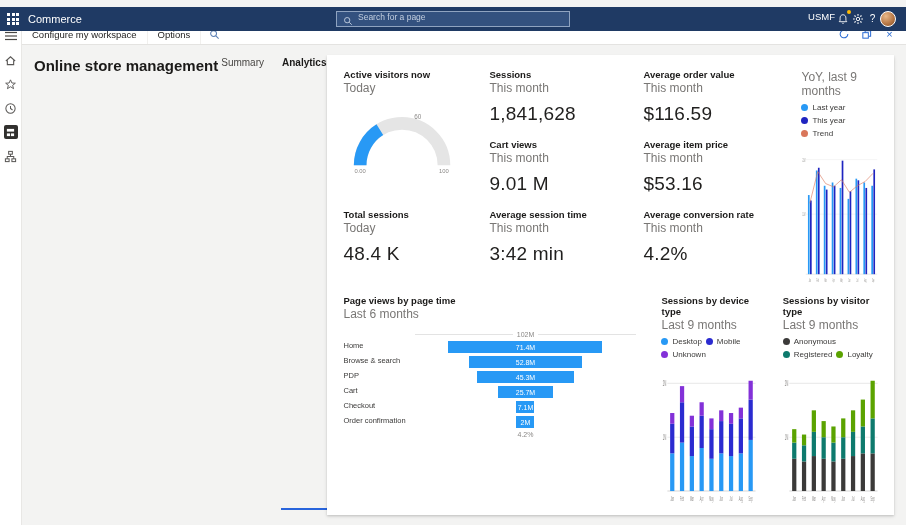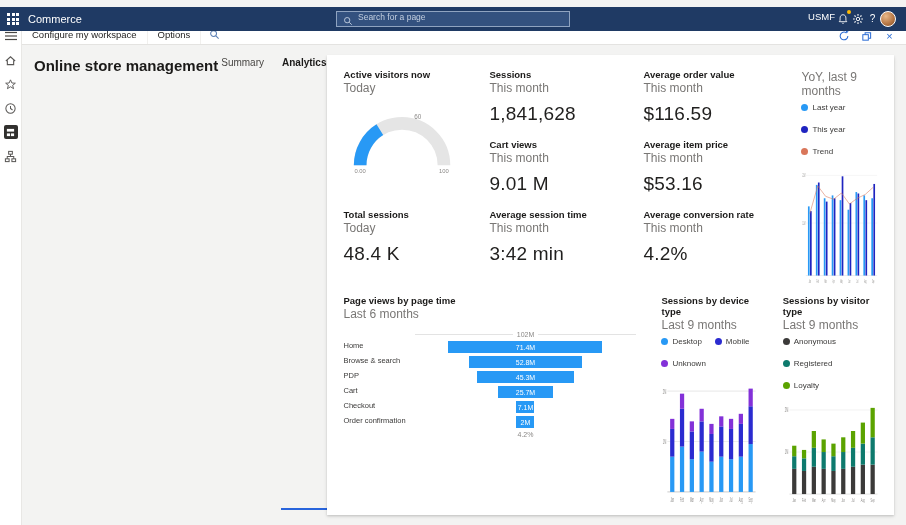--- a/index.html
+++ b/index.html
@@ -19,21 +19,21 @@
   .top-right{margin-left:auto;display:flex;align-items:flex-start;}
   .company{color:#fff;font-size:9.5px}
   .tb-icon{width:15px;height:15px;display:flex;align-items:center;justify-content:center;color:#fff;cursor:pointer;position:relative}
   .tb-icon .badge{position:absolute;top:-1px;right:-1px;width:4px;height:4px;border-radius:50%;background:#ffb900}
   .help-q{color:#fff;font-size:10px}
   .avatar{width:16px;height:16px;border-radius:50%;border:1px solid #fff;
     background:radial-gradient(circle at 35% 30%,#e8b98a 0%,#b97a48 55%,#7e4c24 100%);cursor:pointer}
 
   
   .cmdbar{position:absolute;left:22px;top:24px;right:0;height:21px;background:#fff;
-    border-bottom:1px solid #e4e3e1;display:flex;align-items:flex-end;z-index:10}
+    border-bottom:1px solid #e4e3e1;display:flex;align-items:center;z-index:10}
   .cmd-item{font-size:9.5px;color:#252423;padding:0 10px;height:100%;display:flex;align-items:center;
     border-right:1px solid #f1f0ee;cursor:pointer;white-space:nowrap}
   .cmd-search{width:26px;height:100%;display:flex;align-items:center;justify-content:center;cursor:pointer}
   .cmd-right{margin-left:auto;display:flex;align-items:center;gap:6px;padding-right:8px}
   .cmd-ic{width:17px;height:16px;display:flex;align-items:center;justify-content:center;cursor:pointer;
     font-size:11px;color:#2b6cd4}
 
   
   .leftnav{position:absolute;left:0;top:24px;bottom:0;width:22px;background:#fff;
     border-right:1px solid #e8e7e5;display:flex;flex-direction:column;align-items:center;
@@ -58,21 +58,21 @@
   .kpi .k-title,.chart-title{font-size:9.5px;font-weight:700;color:#1b1a19}
   .kpi .k-sub,.chart-sub{font-size:12px;color:#797775;margin-top:1px}
   .kpi .k-value{font-size:19px;font-weight:400;color:#201f1e;margin-top:8px;letter-spacing:.2px}
   .kpi-gauge{grid-column:1;grid-row:1/3}
   .gauge-wrap{width:122px;height:76px;margin-top:4px}
   .pos-c2r1{grid-column:2;grid-row:1}.pos-c3r1{grid-column:3;grid-row:1}
   .pos-c2r2{grid-column:2;grid-row:2}.pos-c3r2{grid-column:3;grid-row:2}
   .pos-c1r3{grid-column:1;grid-row:3}.pos-c2r3{grid-column:2;grid-row:3}.pos-c3r3{grid-column:3;grid-row:3}
 
   .panel-uv{grid-column:4;grid-row:1/4;display:flex;flex-direction:column;padding-left:8px;min-height:0}
-  .legend{display:flex;gap:13px;margin-top:5px;align-items:flex-end;flex-wrap:wrap}
+  .legend{display:flex;gap:4px;margin-top:5px;align-items:flex-end;flex-wrap:wrap}
   .legend-item{display:flex;align-items:center;gap:4px;font-size:8px;color:#3b3a39;cursor:pointer}
   .legend-item .dot{width:7px;height:7px;border-radius:50%;display:inline-block}
   .chart-body{flex:1;margin-top:4px;min-height:0}
   .chart-body svg{display:block}
 
   
   .bottom{grid-column:1/5;grid-row:4;display:flex;gap:26px;padding-top:10px;min-height:0}
   .bchart{display:flex;flex-direction:column;min-height:0}
   .funnelbox{flex:0 0 292px}
   .devbox{flex:1}

